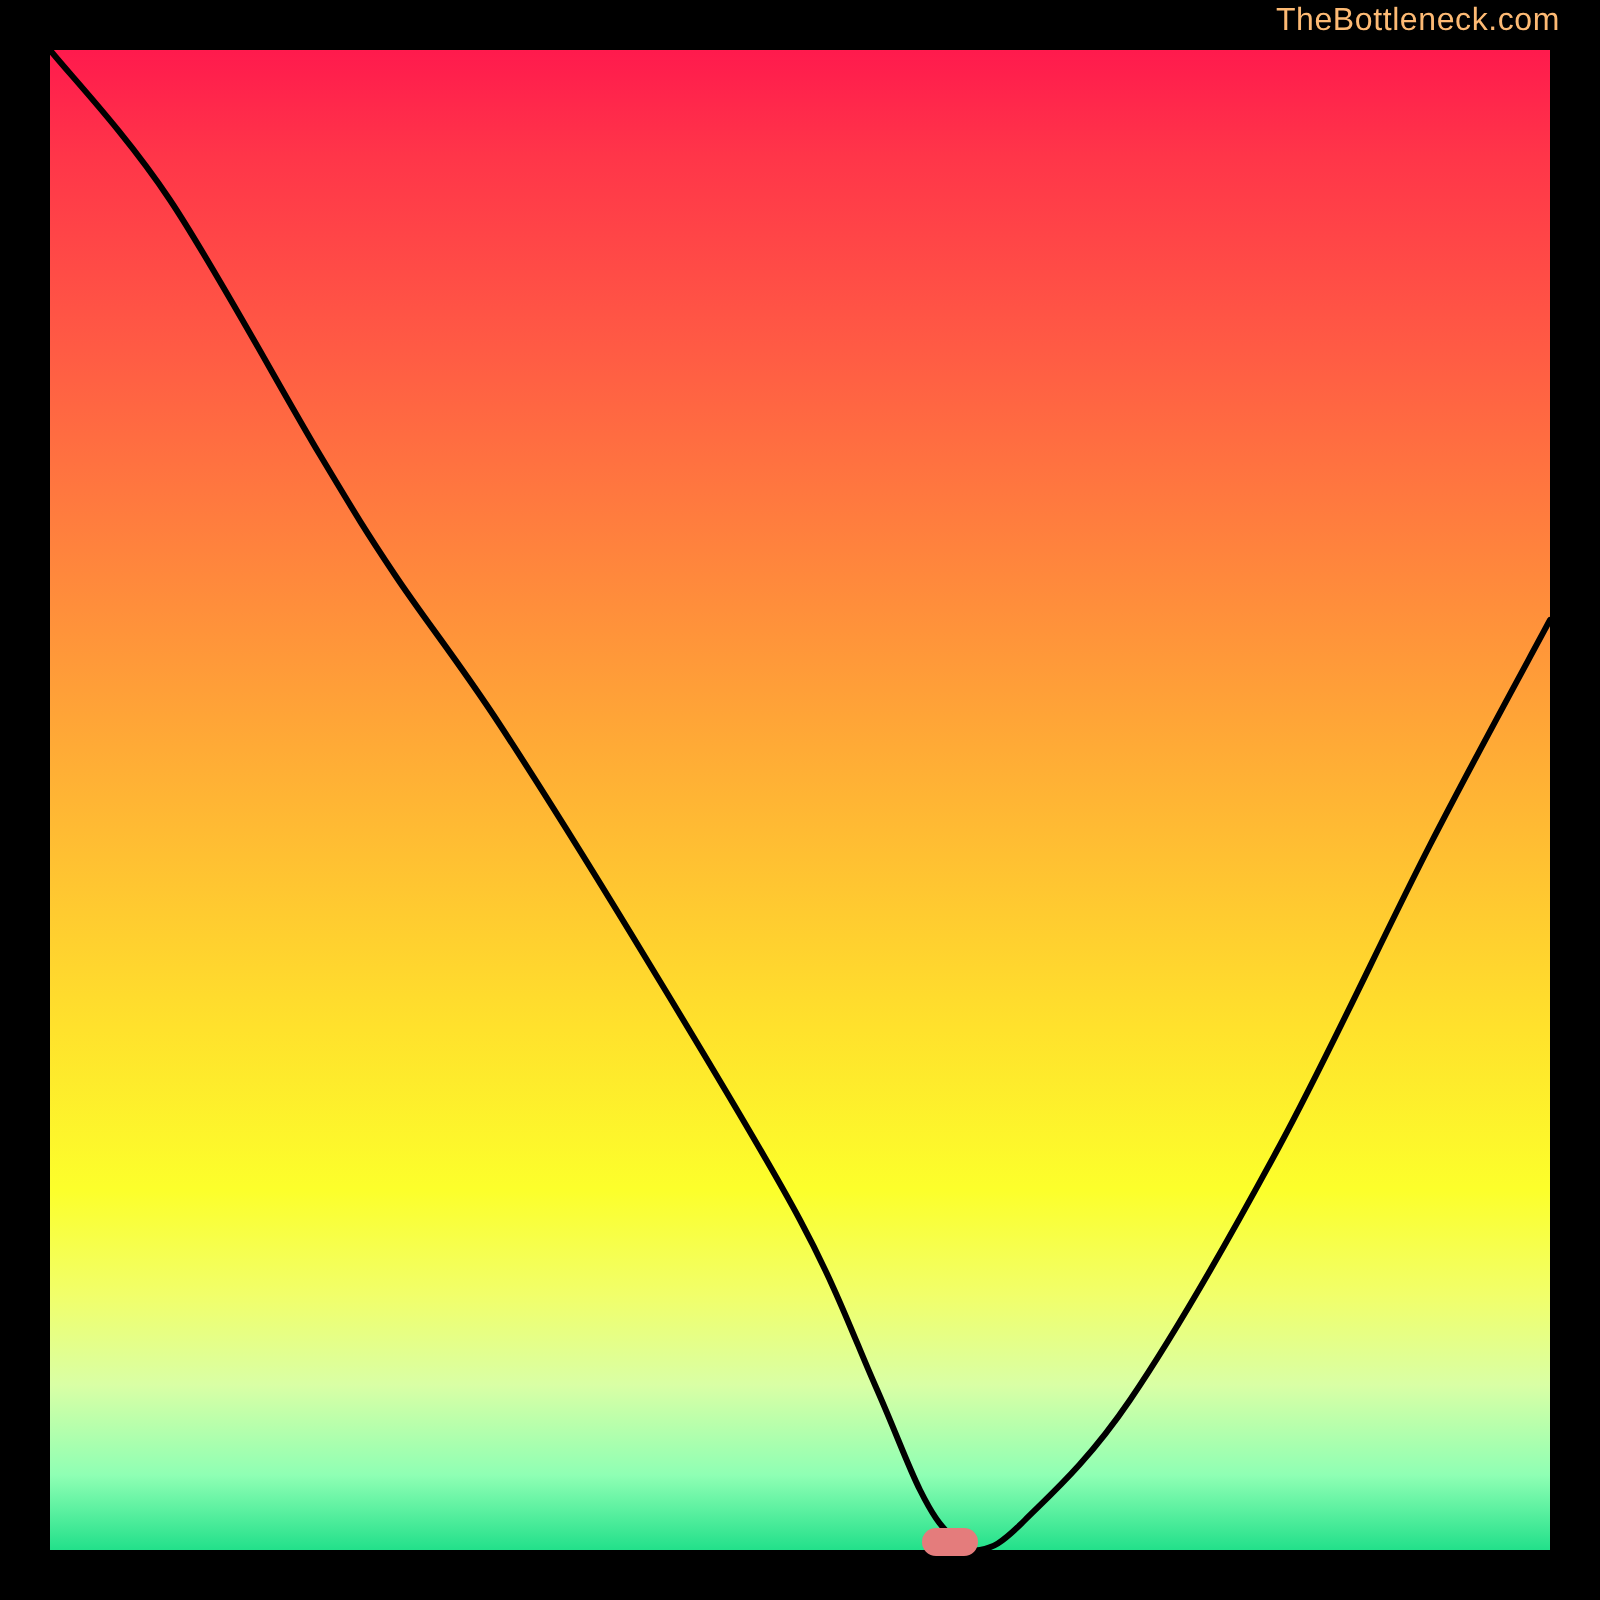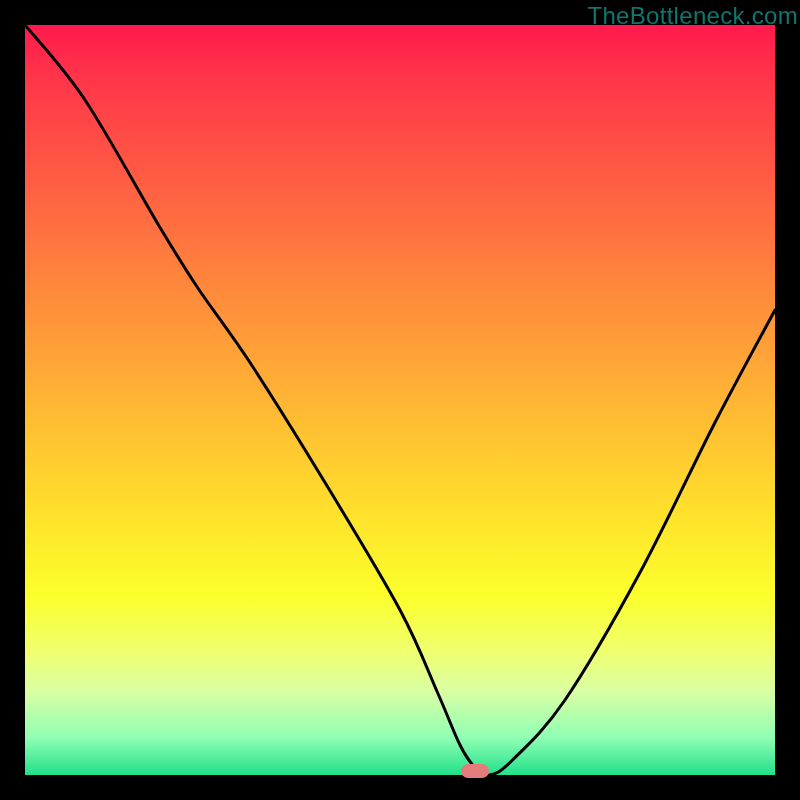--- a/index.html
+++ b/index.html
@@ -13,23 +13,23 @@
   }
   .frame {
     position: relative;
     width: 800px;
     height: 800px;
     background: #000;
   }
   .watermark {
     position: absolute;
     top: 2px;
-    right: 2px;
-    color: #0f766e;
-    font-size: 24px;
+    right: 20px;
+    color: #fdba74;
+    font-size: 16px;
     font-weight: 500;
     letter-spacing: 0.3px;
     z-index: 5;
   }
   .plot-area {
     position: absolute;
     left: 25px;
     top: 25px;
     width: 750px;
     height: 750px;

